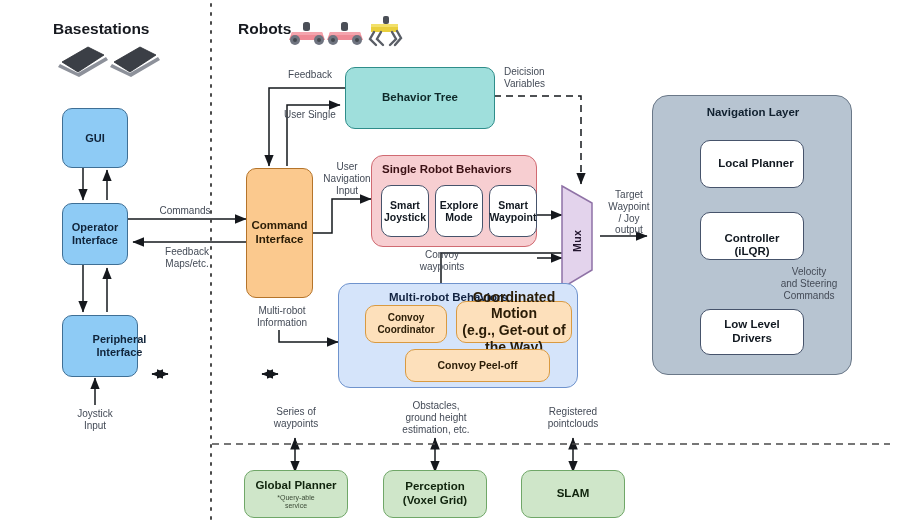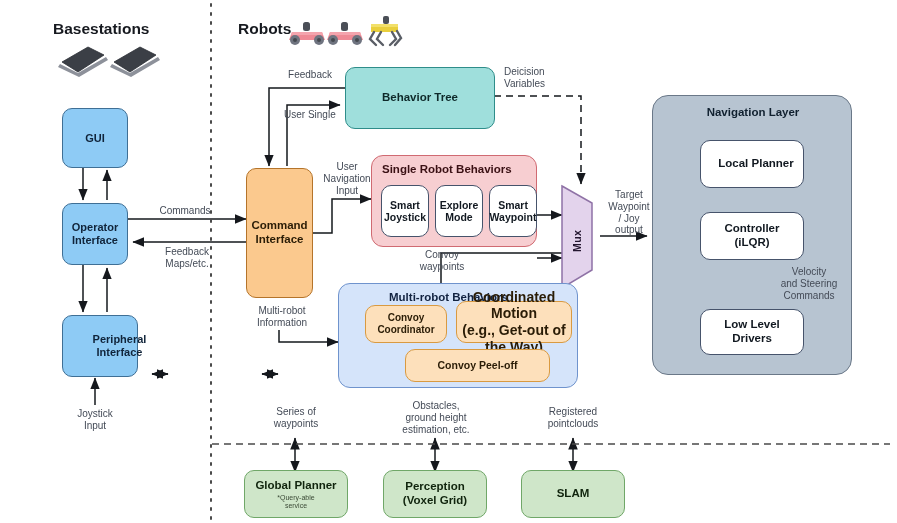--- a/index.html
+++ b/index.html
@@ -231,21 +231,21 @@
   <div class="node peach" style="left:405px;top:349px;width:145px;height:33px;font-size:10.5px;">
     <span class="lbl">Convoy Peel-off</span>
   </div>
 
   <div class="node graygrp" style="left:652px;top:95px;width:200px;height:280px;display:block;padding-left:36px;">
     <div class="grp-title" style="left:0;top:10px;width:200px;text-align:center;">Navigation Layer</div>
   </div>
   <div class="node white" style="left:700px;top:140px;width:104px;height:48px;padding-left:8px;">
     <span class="lbl">Local Planner</span>
   </div>
-  <div class="node white" style="left:700px;top:212px;width:104px;height:48px;white-space:pre-line;">
+  <div class="node white" style="left:700px;top:212px;width:104px;height:48px;white-space:pre-line;align-items:flex-end;">
     <span class="lbl">Controller
 (iLQR)</span>
   </div>
   <div class="node white" style="left:700px;top:309px;width:104px;height:46px;">
     <span class="lbl">Low Level Drivers</span>
   </div>
 
   <div class="node green" style="left:383px;top:470px;width:104px;height:48px;white-space:pre-line;">
     <span class="lbl">Perception
 (Voxel Grid)</span>

